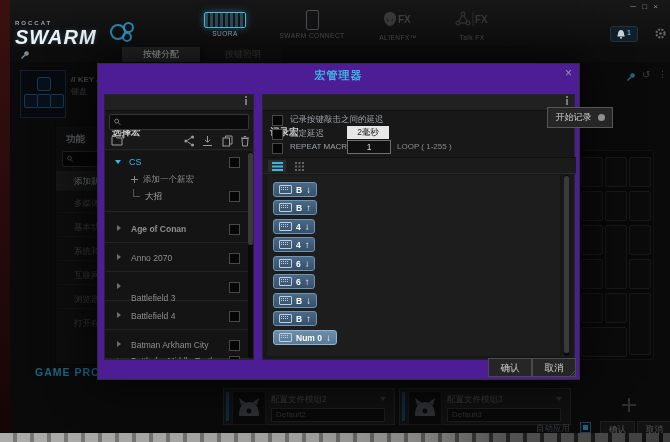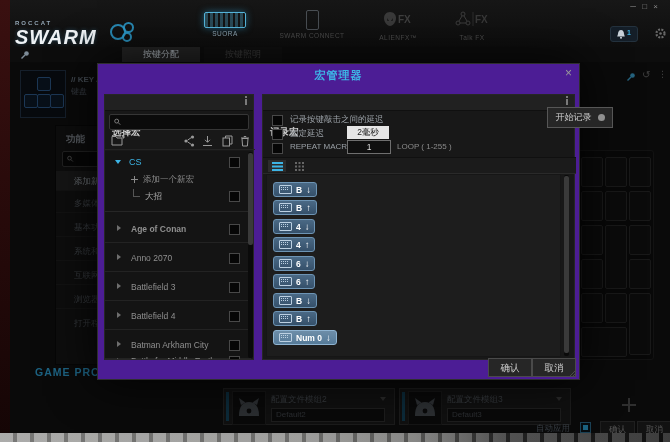--- a/index.html
+++ b/index.html
@@ -327,21 +327,21 @@
           <div class="tr-label abs" style="left:26px;top:9px;font-weight:bold;">Age of Conan</div>
           <div class="cbx abs" style="left:124px;top:9px;"></div>
         </div>
         <div class="tree-row" style="top:93px;height:28px;border-bottom:1px solid #232323;">
           <div class="caret-r abs" style="left:12px;top:10px;"></div>
           <div class="tr-label abs" style="left:26px;top:9px;">Anno 2070</div>
           <div class="cbx abs" style="left:124px;top:9px;"></div>
         </div>
         <div class="tree-row" style="top:122px;height:28px;border-bottom:1px solid #232323;">
           <div class="caret-r abs" style="left:12px;top:10px;"></div>
-          <div class="tr-label abs" style="left:26px;top:9px;">Battlefield 3</div>
+          <div class="tr-label abs" style="left:26px;top:20px;">Battlefield 3</div>
           <div class="cbx abs" style="left:124px;top:9px;"></div>
         </div>
         <div class="tree-row" style="top:151px;height:28px;border-bottom:1px solid #232323;">
           <div class="caret-r abs" style="left:12px;top:10px;"></div>
           <div class="tr-label abs" style="left:26px;top:9px;">Battlefield 4</div>
           <div class="cbx abs" style="left:124px;top:9px;"></div>
         </div>
         <div class="tree-row" style="top:180px;height:28px;border-bottom:1px solid #232323;">
           <div class="caret-r abs" style="left:12px;top:10px;"></div>
           <div class="tr-label abs" style="left:26px;top:9px;">Batman Arkham City</div>

